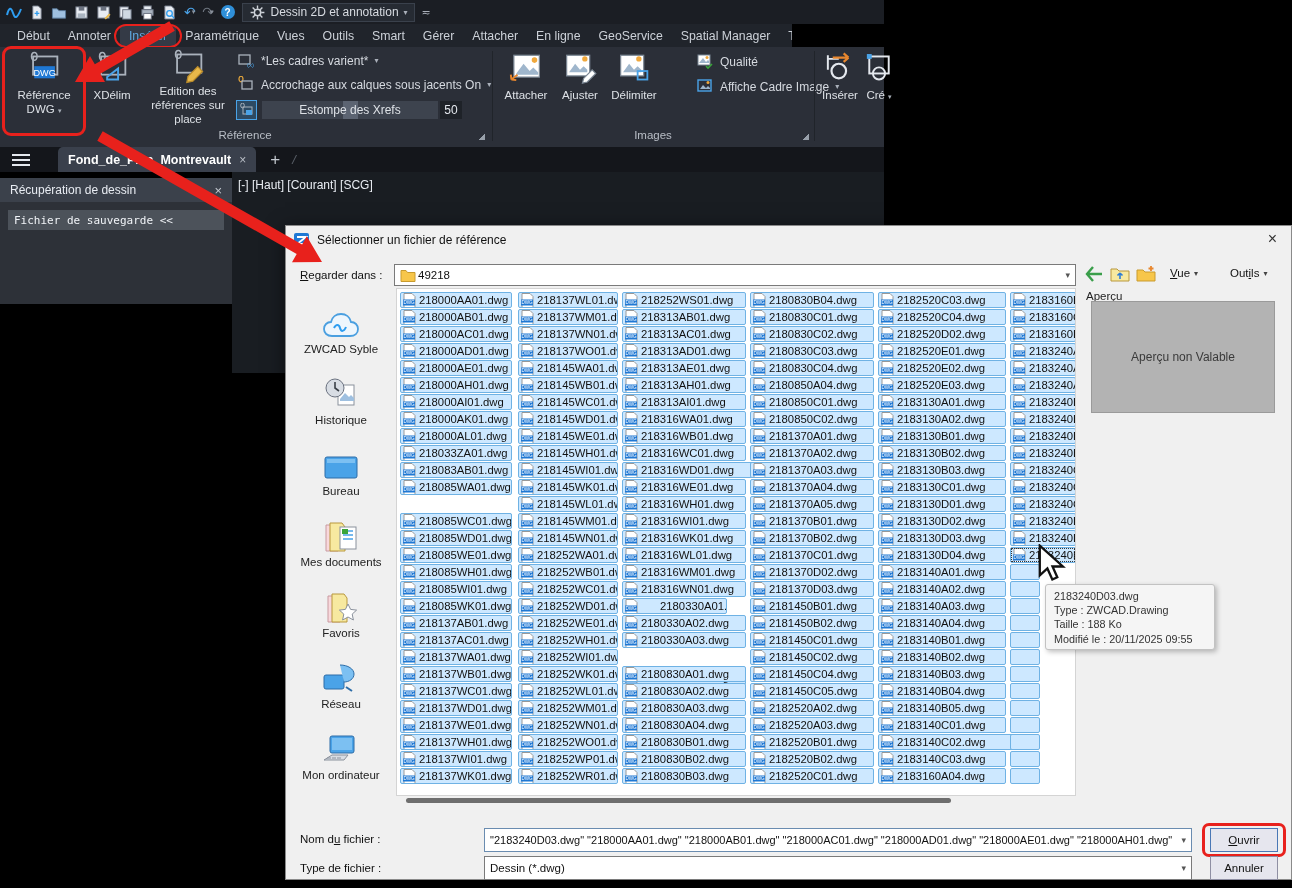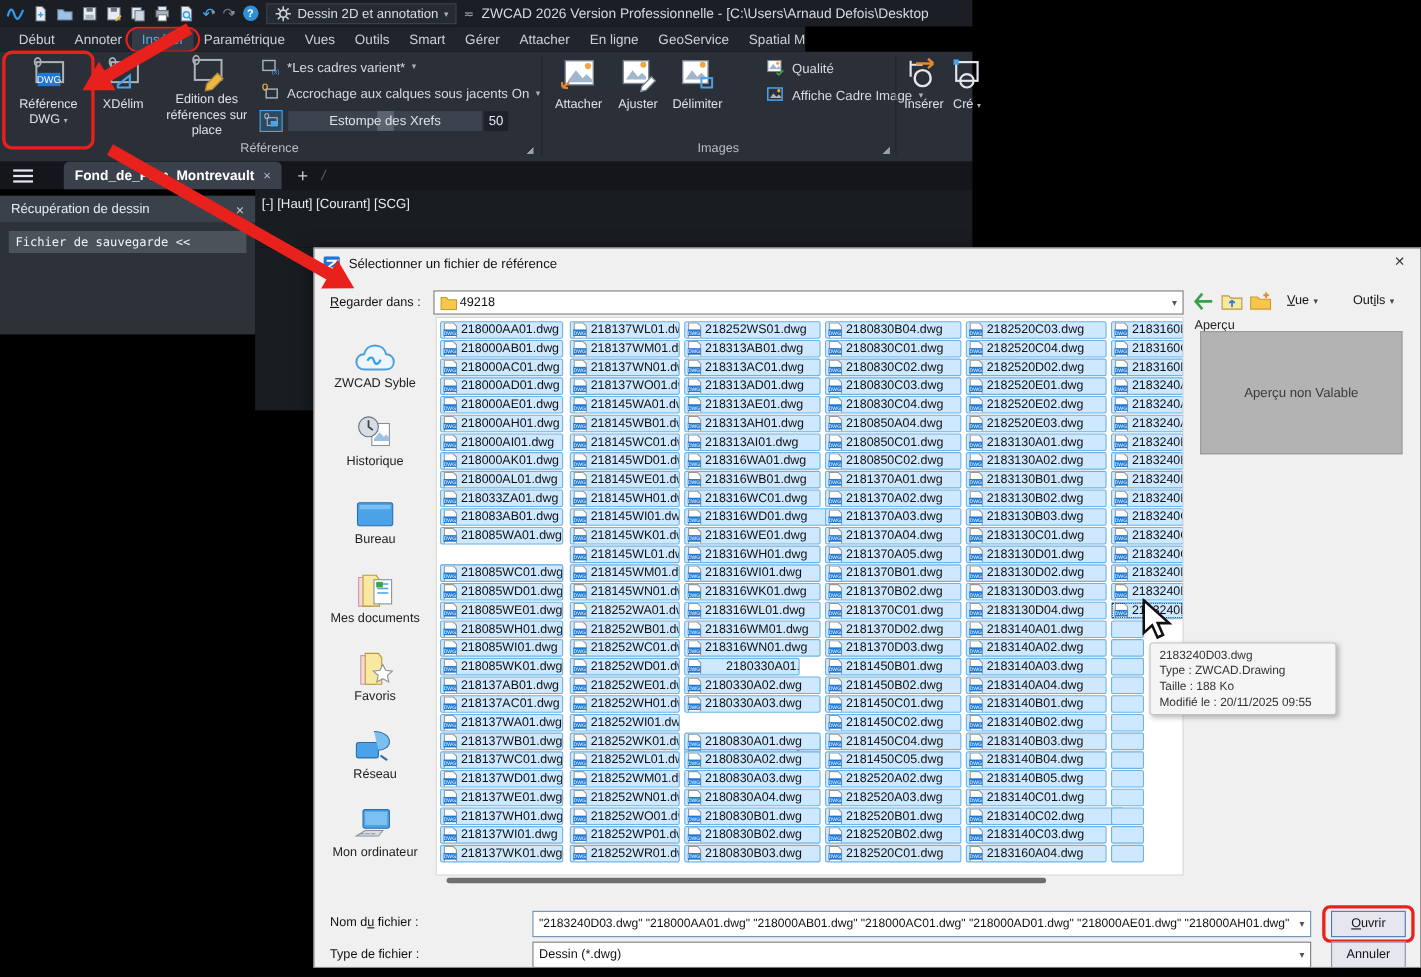--- a/index.html
+++ b/index.html
@@ -14,21 +14,21 @@
   .qcarat { color:#8a919c; font-size:7px; margin-left:-4px; }
   .undo-glyph { color:#4ba3e8; font-size:14px; } .redo-glyph { color:#6d747e; font-size:14px; }
   .help-circle { width:14px; height:14px; border-radius:50%; background:#2f8fd8; color:#fff;
                  font-size:10px; font-weight:bold; display:flex; align-items:center; justify-content:center; }
   .ws-box { display:flex; align-items:center; gap:5px; background:#262b33; border:1px solid #3a414c;
             height:19px; padding:0 6px; color:#d8dce2; font-size:12px; flex:none; }
   .ws-box .chev { color:#aab0ba; font-size:8px; }
   .customize-glyph { color:#aab0ba; font-size:11px; flex:none; }
   .app-title { color:#d6dae0; font-size:12.5px; white-space:nowrap; overflow:hidden; }
 
-  .menubar { position:absolute; left:0; top:24px; width:732px; height:23px; background:#20242b;
+  .menubar { position:absolute; left:0; top:24px; width:792px; height:23px; background:#20242b;
              display:flex; align-items:center; padding-left:8px; overflow:hidden; }
   .mtab { color:#ccd1d8; font-size:12.3px; padding:3px 9px; white-space:nowrap; flex:none; }
   .mtab.active { background:#343a46; color:#5fa8e0; position:relative; border-radius:3px; }
   .mtab.active::after { content:""; position:absolute; inset:-2px -6px; border:2.5px solid #e8211c;
                         border-radius:12px; pointer-events:none; }
 
   .ribbon { position:absolute; left:0; top:47px; width:884px; height:100px; background:#2b2f38; }
   .vsep { position:absolute; top:4px; width:1px; height:90px; background:#20242a; }
   .bigbtn { position:absolute; top:1px; height:78px; display:flex; flex-direction:column; align-items:center; color:#dde1e6; }
   .bigbtn .blbl { font-size:11.5px; line-height:14px; text-align:center; }
@@ -199,21 +199,20 @@
       </span>
     <span class="ws-box">
       <svg class="sic" width="14" height="14" viewBox="0 0 16 16">
           <circle cx="8" cy="8" r="3" fill="none" stroke="#cfd4da" stroke-width="1.5"></circle>
           <path d="M8 1.5v3M8 11.5v3M1.5 8h3M11.5 8h3M3.4 3.4l2.1 2.1M10.5 10.5l2.1 2.1M12.6 3.4l-2.1 2.1M5.5 10.5l-2.1 2.1" stroke="#cfd4da" stroke-width="1.3"></path>
         </svg>
       <span>Dessin 2D et annotation</span>
       <span class="chev">▾</span>
     </span>
     <span class="customize-glyph">≂</span>
-    <span class="app-title">ZWCAD 2026 Version Professionnelle - [C:\Users\Arnaud Defois\Desktop</span>
   </div>
 
   <div class="menubar" id="menutabs">
       <span class="mtab">Début</span>
       <span class="mtab">Annoter</span>
       <span class="mtab active">Insérer</span>
       <span class="mtab">Paramétrique</span>
       <span class="mtab">Vues</span>
       <span class="mtab">Outils</span>
       <span class="mtab">Smart</span>

